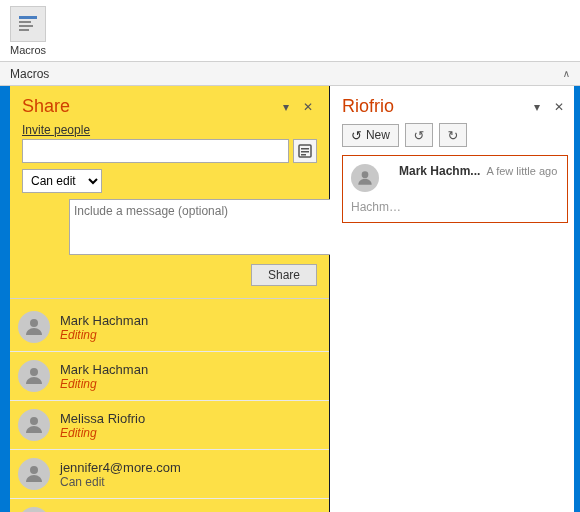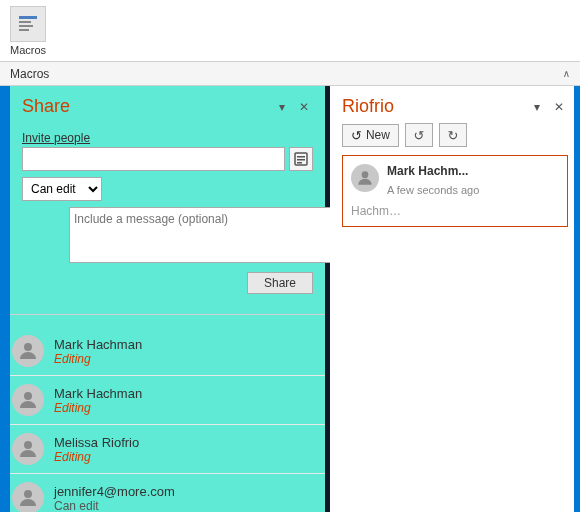--- a/index.html
+++ b/index.html
@@ -66,28 +66,27 @@
 
     
     .blue-bar {
       width: 10px;
       background: #0078d4;
       flex-shrink: 0;
     }
 
     
     .share-panel {
-      background: #5eead4;
+      background: #fde047;
       width: 320px;
-      border-right: 5px solid #0f172a;
+      border-right: 1px solid #0f172a;
       padding: 0;
       flex-shrink: 0;
       display: flex;
       flex-direction: column;
-      gap: 8px;
     }
 
     .panel-header {
       display: flex;
       align-items: center;
       justify-content: space-between;
       padding: 10px 12px 6px 12px;
     }
     .panel-title {
       font-size: 18px;
@@ -186,21 +185,21 @@
     }
 
     
     .people-list {
       flex: 1;
       overflow-y: auto;
     }
     .person-item {
       display: flex;
       align-items: center;
-      padding: 8px 2px;
+      padding: 8px 8px;
       border-bottom: 1px solid #e8e8e8;
       gap: 10px;
     }
     .person-avatar {
       width: 32px;
       height: 32px;
       background: #c8c8c8;
       border-radius: 50%;
       flex-shrink: 0;
       display: flex;
@@ -273,21 +272,21 @@
 
     
     .comment-card {
       margin: 0 12px;
       border: 1px solid #d04000;
       padding: 8px;
     }
     .comment-header-row {
       display: flex;
       align-items: flex-start;
-      gap: 8px;
+      gap: 20px;
       text-align: center;
     }
     .comment-avatar {
       width: 28px;
       height: 28px;
       background: #c8c8c8;
       border-radius: 50%;
       flex-shrink: 0;
       display: flex;
       align-items: center;
@@ -486,21 +485,21 @@
       <div class="comment-header-row">
         <div class="comment-avatar">
           <svg viewBox="0 0 24 24" width="20" height="20" fill="#888">
               <circle cx="12" cy="8" r="4"></circle>
               <path d="M4 20c0-4 3.6-7 8-7s8 3 8 7"></path>
             </svg>
         </div>
         <div class="comment-meta">
           <div class="comment-author-row">
             <span class="comment-author">Mark Hachm...</span>
-            <span class="comment-time">A few seconds ago</span>
+            <span class="comment-time">A few little ago</span>
           </div>
         </div>
       </div>
       <div class="comment-reply">Hachm…</div>
     </div>
 
   </div>
 
   <div class="right-edge"></div>
 </div>

